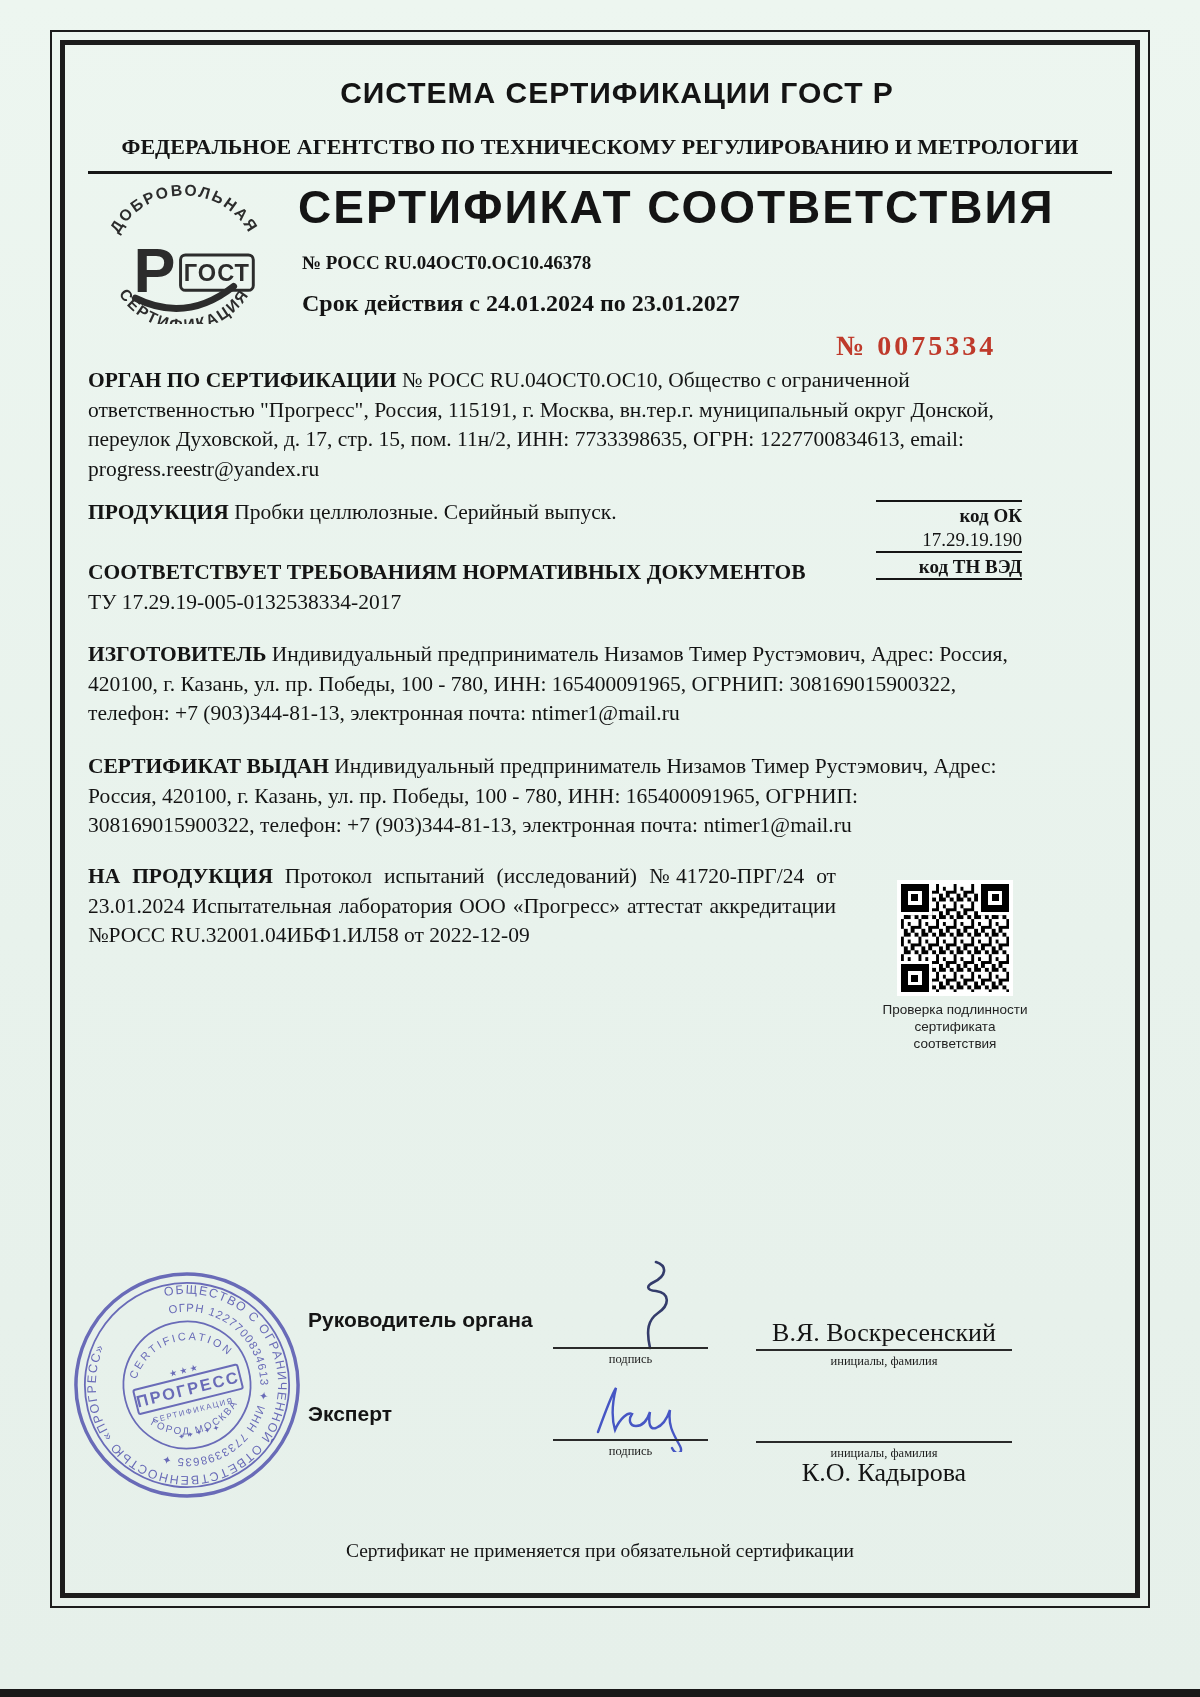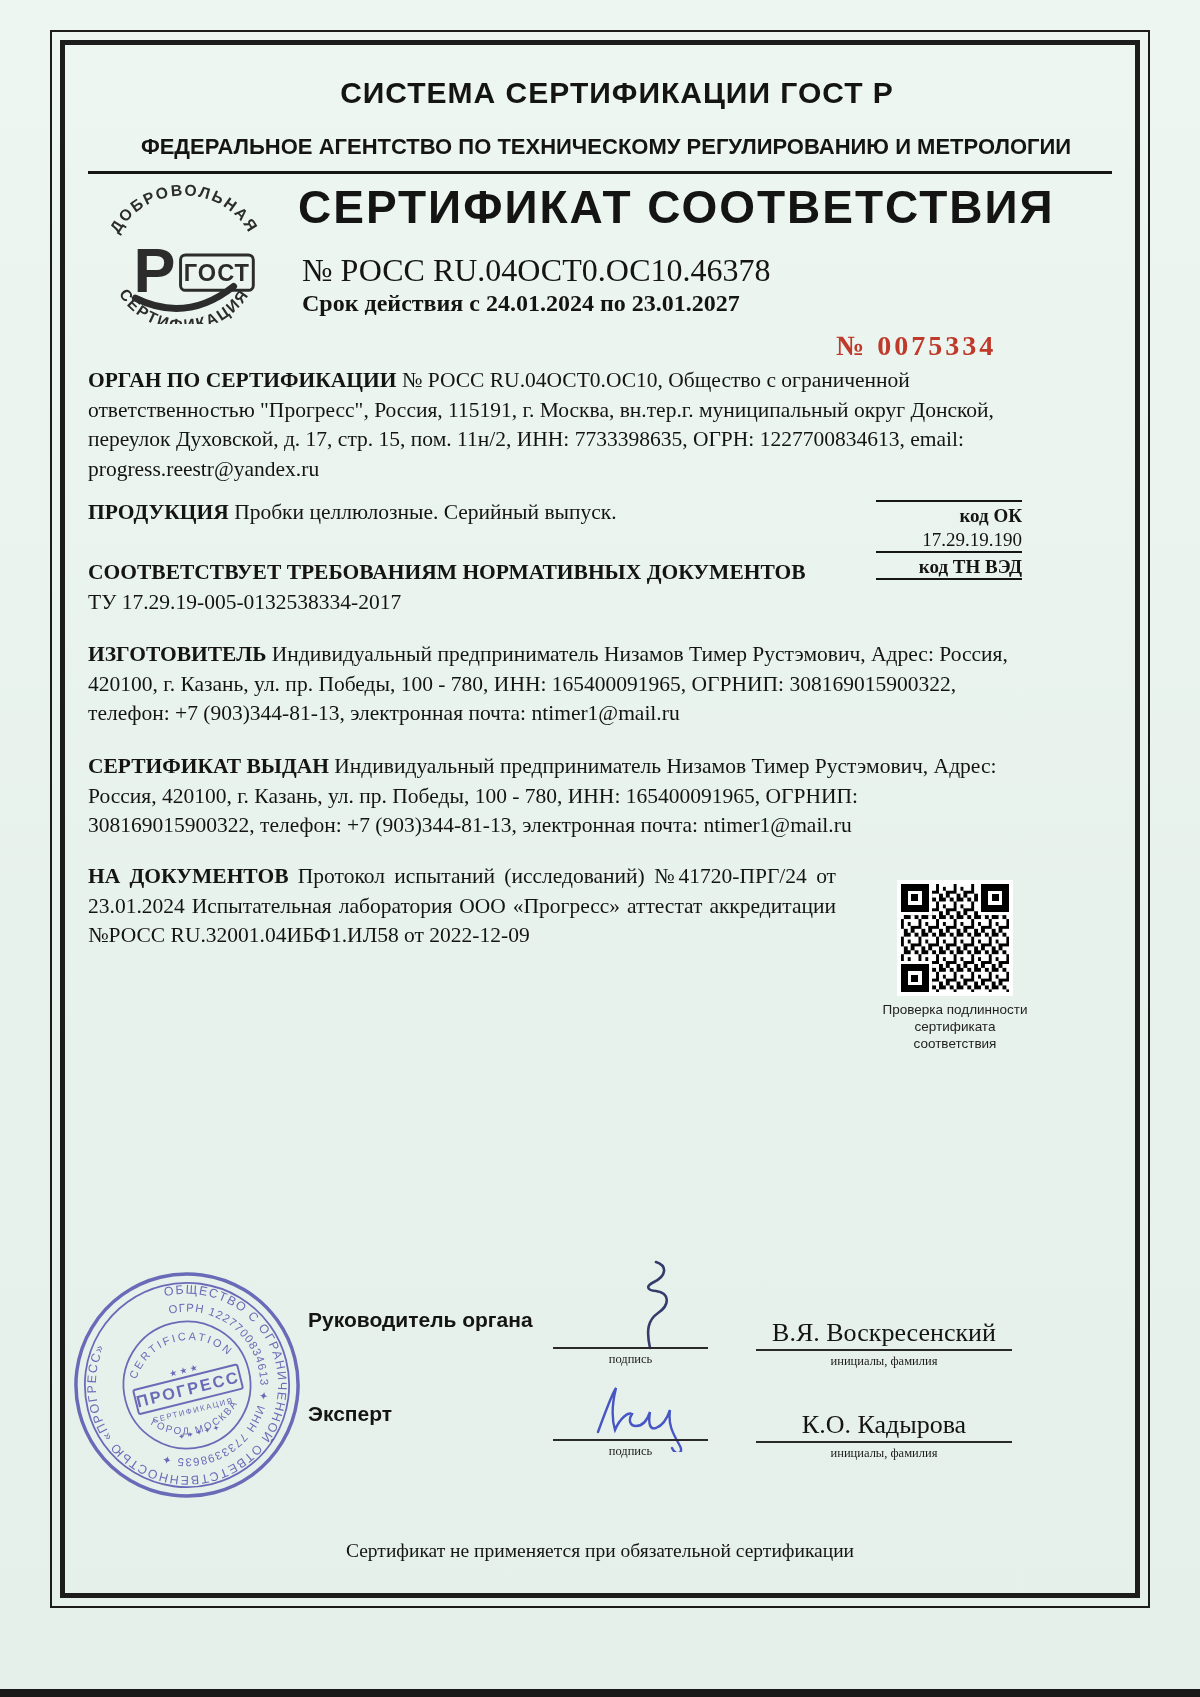--- a/index.html
+++ b/index.html
@@ -9,27 +9,27 @@
     background:linear-gradient(180deg,#edf6f0 0%,#e8f2ec 55%,#e6f0ea 100%);
     font-family:"Liberation Serif",serif;color:#141414;overflow:hidden;
   }
   .frame-outer{position:absolute;left:50px;top:30px;width:1100px;height:1578px;border:2px solid #1c1c1c;}
   .frame-inner{position:absolute;left:8px;top:8px;right:8px;bottom:8px;border:5px solid #1c1c1c;}
   .scan-bar{position:absolute;left:0;bottom:0;width:100%;height:8px;background:#191919;}
 
   .sys-title{position:absolute;left:66px;top:76px;width:1068px;text-align:center;
     font-family:"Liberation Sans",sans-serif;font-weight:bold;font-size:30px;letter-spacing:1px;margin-left:17px;}
   .agency{position:absolute;left:66px;top:134px;width:1068px;text-align:center;
-    font-family:Liberation Sans, sans-serif;font-weight:bold;font-size:22px;margin-left:6px;}
+    font-family:Liberation Serif, serif;font-weight:bold;font-size:22px;}
   .head-rule{position:absolute;left:88px;top:171px;width:1024px;height:3px;background:#161616;}
 
   .gost-logo{position:absolute;left:98px;top:178px;width:172px;height:146px;}
   .doc-title{position:absolute;left:298px;top:180px;font-family:"Liberation Sans",sans-serif;
     font-weight:bold;font-size:46px;letter-spacing:2px;}
-  .cert-no{position:absolute;left:302px;top:252px;font-weight:normal;font-size:32px;}
+  .cert-no{position:absolute;left:302px;top:252px;font-weight:bold;font-size:19px;}
   .validity{position:absolute;left:302px;top:290px;font-weight:bold;font-size:24px;}
   .blank-no{position:absolute;left:836px;top:330px;font-size:28px;letter-spacing:3px;
     color:#bf3a2b;font-weight:600;}
 
   .para{position:absolute;font-size:21.5px;line-height:1.38;}
   .para b{font-weight:bold;}
   .p-organ{left:88px;top:366px;width:925px;}
   .p-product{left:88px;top:498px;width:700px;}
   .p-conform{left:88px;top:558px;width:760px;}
   .p-maker{left:88px;top:640px;width:930px;font-family:Liberation Serif, serif;}
@@ -56,21 +56,21 @@
   .nl-1{left:756px;top:1349px;width:256px;}
   .sl-2{left:553px;top:1439px;width:155px;}
   .nl-2{left:756px;top:1441px;width:256px;}
   .sig-cap{position:absolute;font-size:12.5px;text-align:center;color:#1d1d1d;}
   .cap-s1{left:553px;top:1352px;width:155px;}
   .cap-n1{left:756px;top:1354px;width:256px;}
   .cap-s2{left:553px;top:1444px;width:155px;}
   .cap-n2{left:756px;top:1446px;width:256px;}
   .sig-name{position:absolute;font-size:26px;text-align:center;}
   .name-1{left:756px;top:1318px;width:256px;}
-  .name-2{left:756px;top:1410px;width:256px;}
+  .name-2{left:756px;top:1458px;width:256px;}
   .sig-svg{position:absolute;}
   .sig1-svg{left:612px;top:1258px;}
   .sig2-svg{left:588px;top:1380px;}
 
   .footer{position:absolute;left:66px;top:1540px;width:1068px;text-align:center;font-size:19.5px;}
 </style>
 </head>
 <body>
 
 <div class="page">
@@ -130,21 +130,21 @@
 
   <p class="para p-maker">
     <b>ИЗГОТОВИТЕЛЬ</b><span> Индивидуальный предприниматель Низамов Тимер Рустэмович, Адрес: Россия, 420100, г. Казань, ул. пр. Победы, 100 - 780, ИНН: 165400091965, ОГРНИП: 308169015900322, телефон: +7 (903)344-81-13, электронная почта: ntimer1@mail.ru</span>
   </p>
 
   <p class="para p-issued">
     <b>СЕРТИФИКАТ ВЫДАН</b><span> Индивидуальный предприниматель Низамов Тимер Рустэмович, Адрес: Россия, 420100, г. Казань, ул. пр. Победы, 100 - 780, ИНН: 165400091965, ОГРНИП: 308169015900322, телефон: +7 (903)344-81-13, электронная почта: ntimer1@mail.ru</span>
   </p>
 
   <p class="para p-basis">
-    <b>НА ДОКУМЕНТОВ</b><span> Протокол испытаний (исследований) №41720-ПРГ/24 от 23.01.2024 Испытательная лаборатория ООО «Прогресс» аттестат аккредитации №РОСС RU.32001.04ИБФ1.ИЛ58 от 2022-12-09</span>
+    <b>НА ПРОДУКЦИЯ</b><span> Протокол испытаний (исследований) №41720-ПРГ/24 от 23.01.2024 Испытательная лаборатория ООО «Прогресс» аттестат аккредитации №РОСС RU.32001.04ИБФ1.ИЛ58 от 2022-12-09</span>
   </p>
 
   <svg class="qr-svg" viewBox="0 0 33 33" shape-rendering="crispEdges">
     <defs>
       <pattern id="qrm" width="5" height="5" patternUnits="userSpaceOnUse">
         <rect width="1" height="1" fill="#000"></rect>
           <rect x="2" width="2" height="1" fill="#000"></rect>
         <rect x="1" y="1" width="1" height="2" fill="#000"></rect>
           <rect x="3" y="2" width="1" height="1" fill="#000"></rect>
         <rect y="3" width="2" height="1" fill="#000"></rect>

